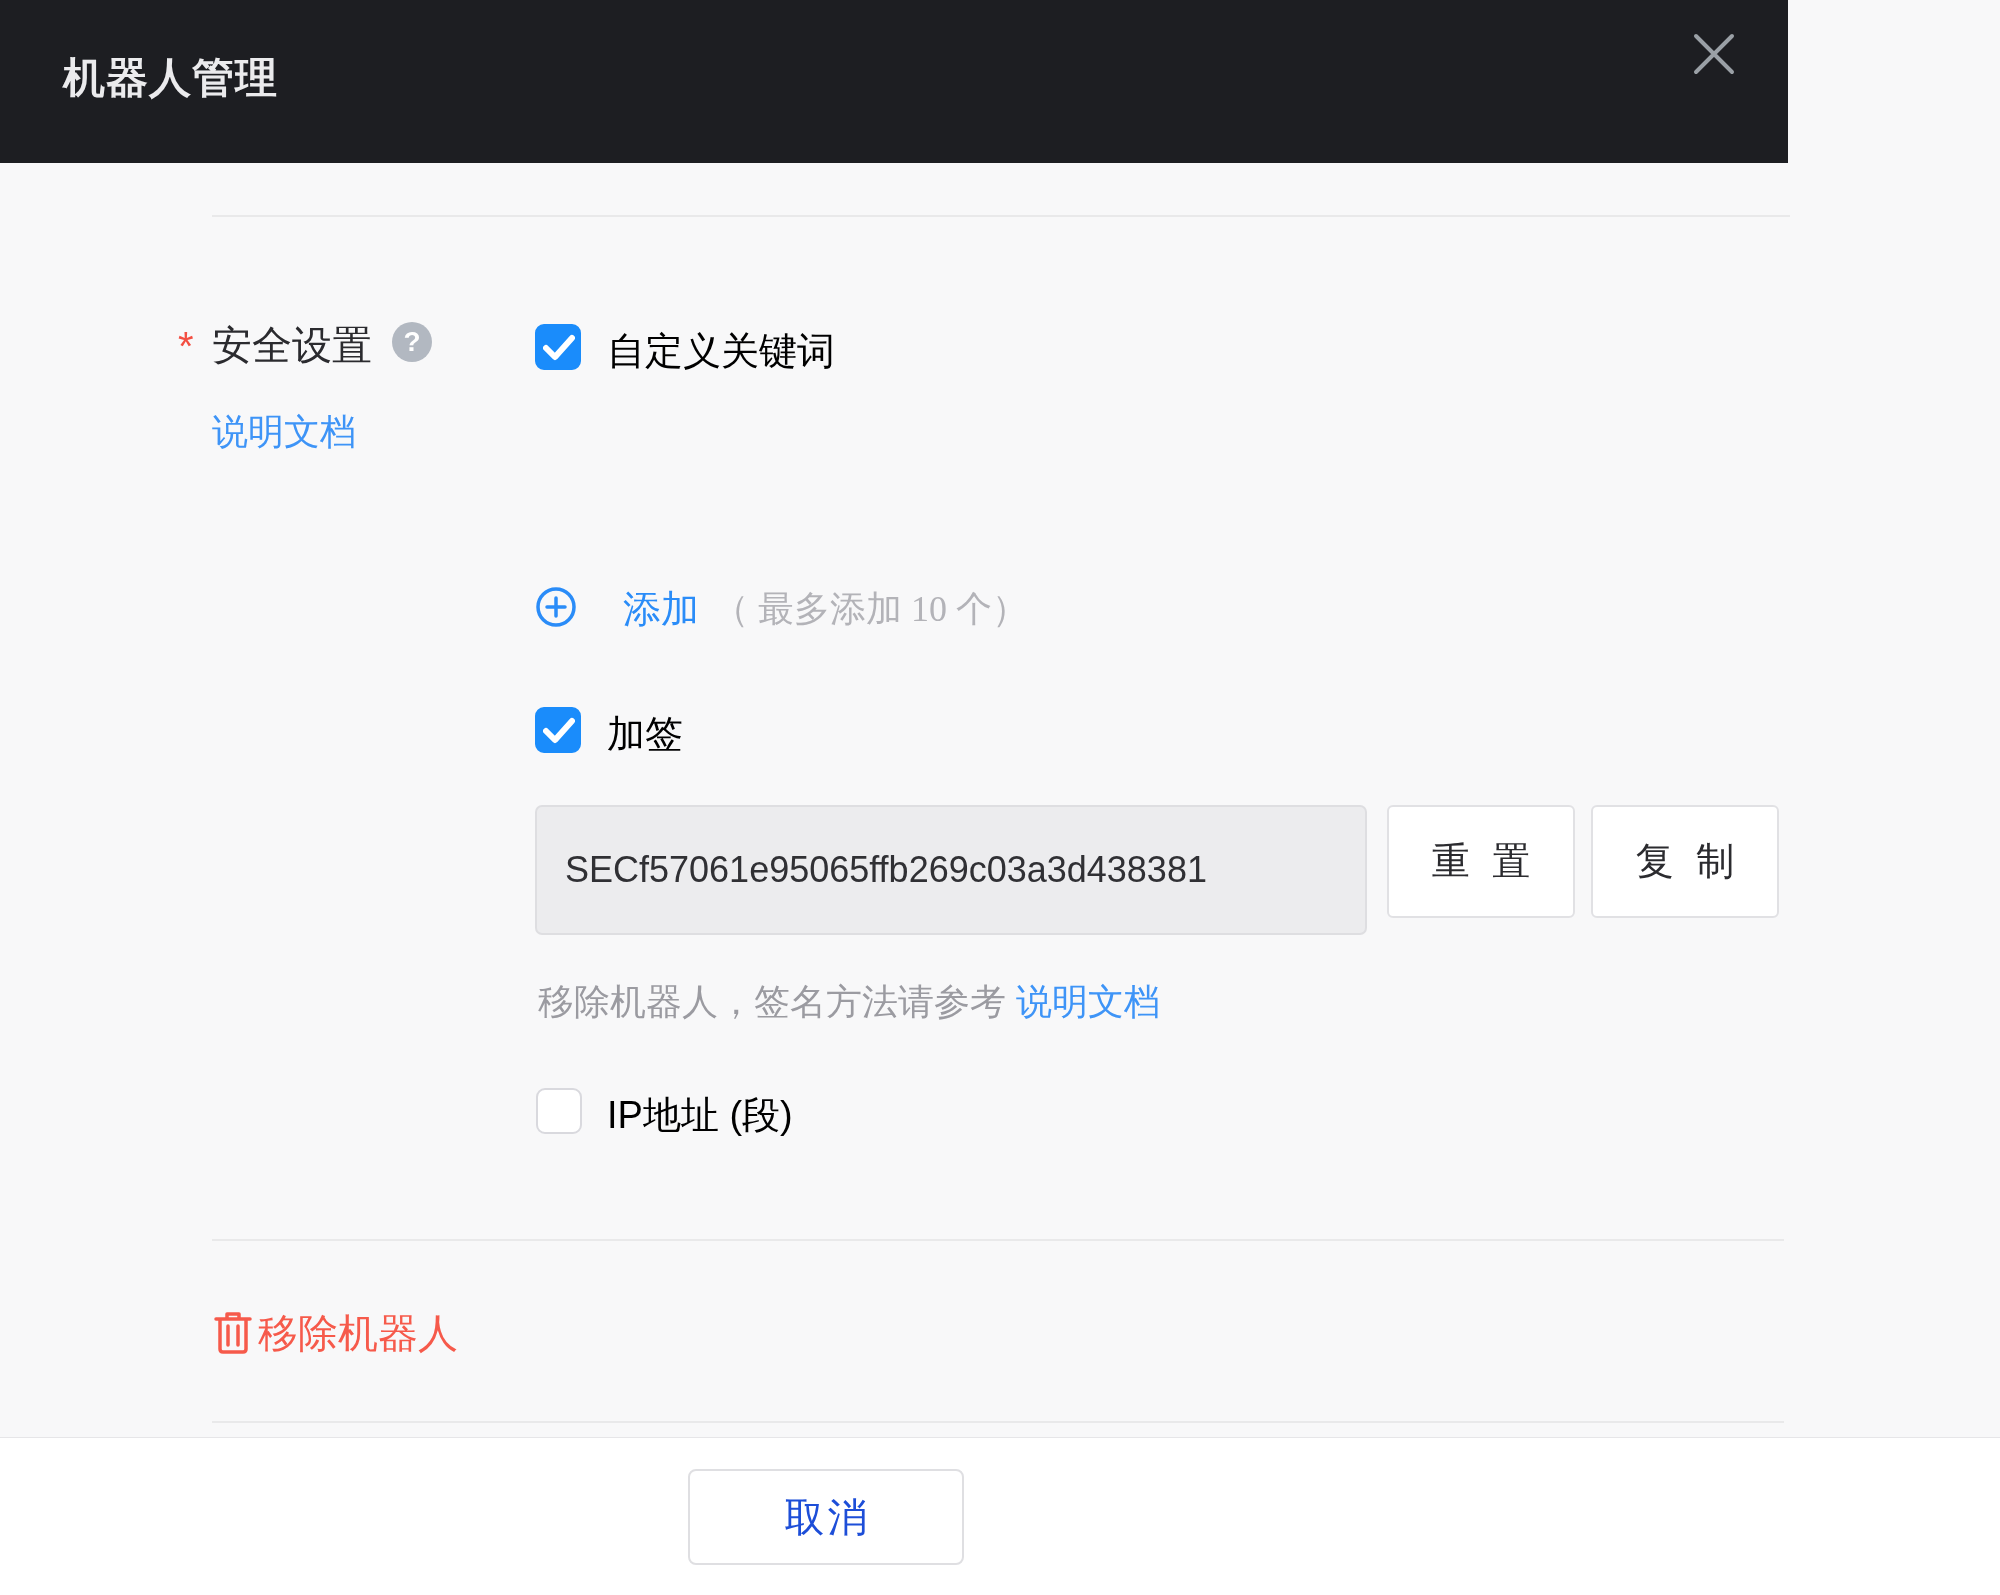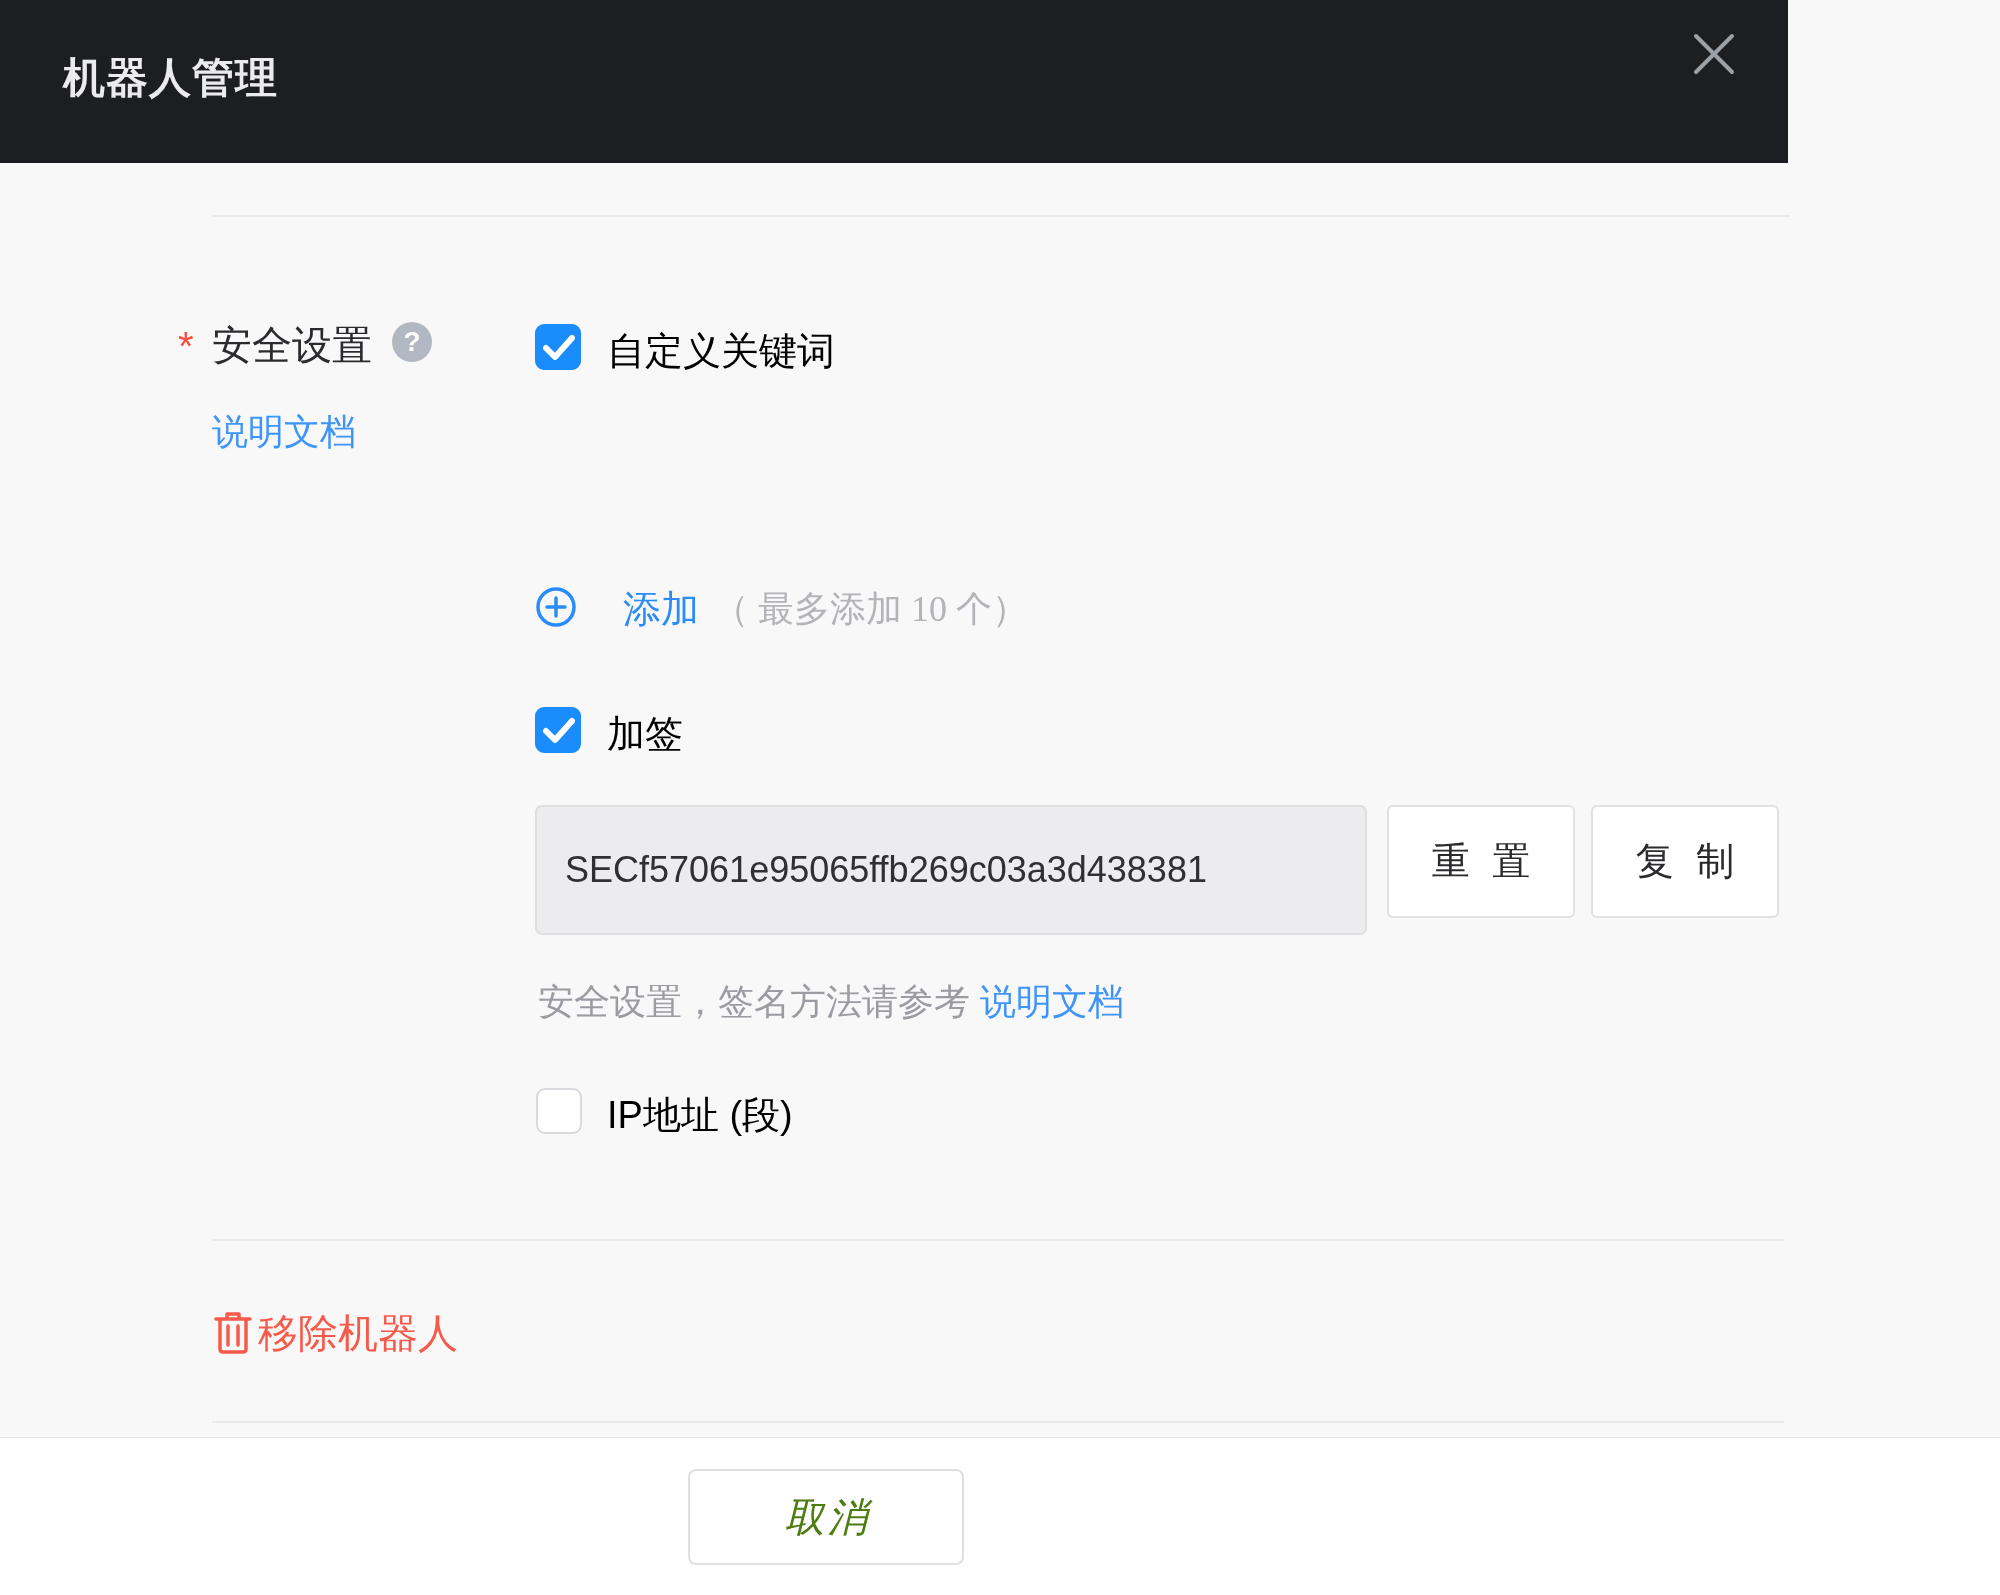--- a/index.html
+++ b/index.html
@@ -75,21 +75,21 @@
                 color:#f65a4b; cursor:pointer; }
   .remove-row svg { width:42px; height:46px; }
   .remove-label { font-size:40px; color:#f65a4b; margin-left:4px; }
 
   
   .footer { position:absolute; left:0; top:1437px; width:2000px; height:158px; background:#ffffff;
             border-top:1px solid #e6e6e8; }
   .btn { position:absolute; top:31px; width:276px; height:96px; border-radius:8px;
          display:flex; align-items:center; justify-content:center; font-size:40px;
          letter-spacing:3px; text-indent:3px; cursor:pointer; }
-  .btn.cancel { left:688px; background:#fff; border:2px solid #dfdfe2; color:#4d7c0f;font-style:italic; }
+  .btn.cancel { left:688px; background:#fff; border:2px solid #dfdfe2; color:#1d4ed8; }
   .btn.done   { left:998px; background:#1789f2; border:2px solid #1789f2; color:#fff; }
 </style>
 </head>
 <body>
 
 <div class="screen">
 
   <div class="header">
     <div class="header-title">机器人管理</div>
     <div class="close-btn">
@@ -132,21 +132,21 @@
         <polyline points="3,14 12,23 29,4" fill="none" stroke="#fff" stroke-width="6" stroke-linecap="round" stroke-linejoin="round"></polyline>
       </svg>
   </div>
   <span class="cbx-label lbl-sign">加签</span>
 
   <div class="key-input">SECf57061e95065ffb269c03a3d438381</div>
   <div class="key-btn reset">重 置</div>
   <div class="key-btn copy">复 制</div>
 
   <div class="key-hint">
-    <span>安全设置，签名方法请参考</span><span class="doc-link">说明文档</span>
+    <span>移除机器人，签名方法请参考</span><span class="doc-link">说明文档</span>
   </div>
 
   <div class="cbx ip">
     
   </div>
   <span class="cbx-label lbl-ip">IP地址 (段)</span>
 
   <div class="divider d2"></div>
 
   <div class="remove-row">

